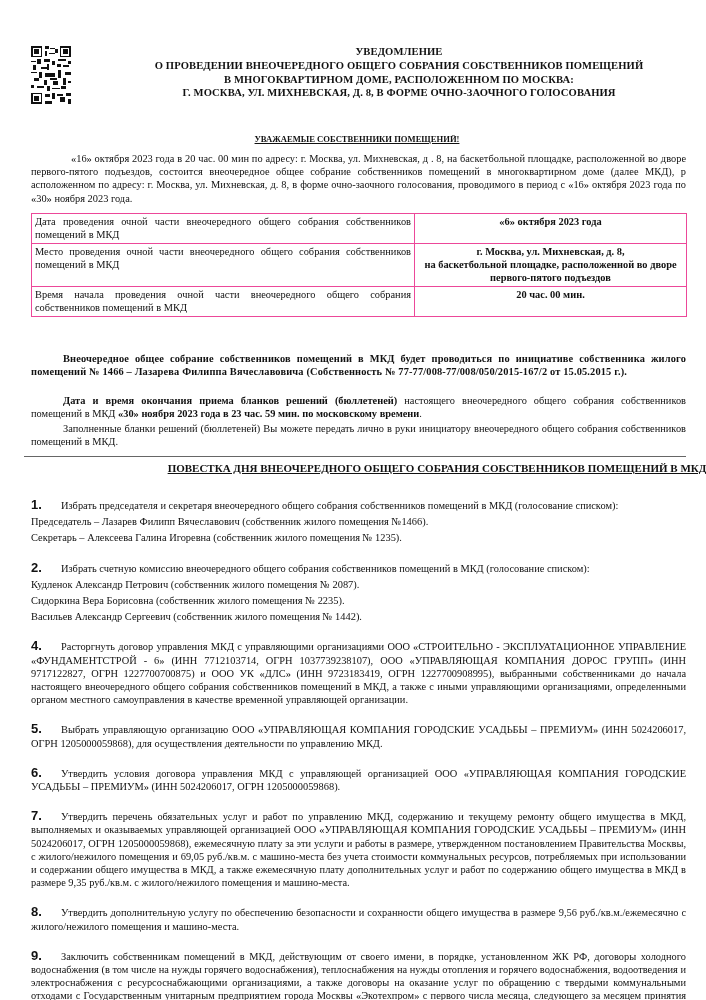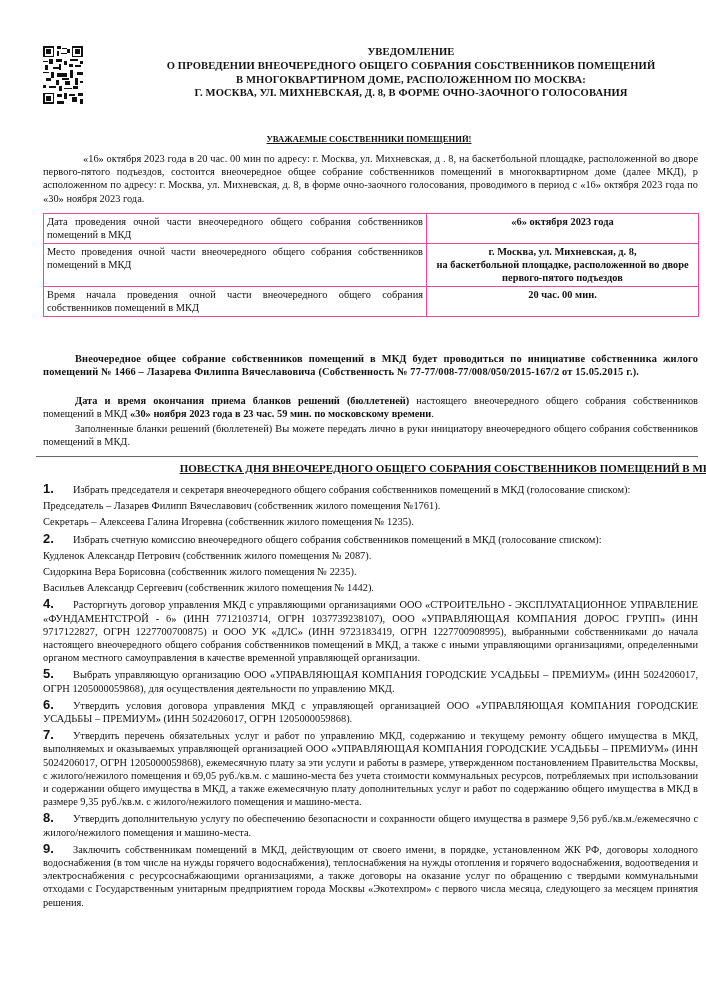--- a/index.html
+++ b/index.html
@@ -1,21 +1,21 @@
 <!DOCTYPE html>
 <html><head>
 <meta charset="utf-8">
 <style>
   html, body { margin: 0; padding: 0; background: #ffffff; }
   body {
     width: 706px; height: 1000px; overflow: hidden; position: relative;
     font-family: "Liberation Serif", "DejaVu Serif", serif;
     color: #111; font-size: 10.4px; line-height: 13.2px;
   }
-  .page { position: absolute; left: 16px; top: 0; width: 656px; height: 1000px; }
+  .page { position: absolute; left: 4px; top: 0; width: 656px; height: 1000px; }
   .qr { position: absolute; left: 27px; top: 46px; width: 40px; height: 58px; }
   .title {
     position: absolute; left: 100px; top: 45px; width: 590px;
     text-align: center; font-weight: bold; font-size: 10.6px; line-height: 13.8px;
     letter-spacing: 0.1px;
   }
   .greeting {
     position: absolute; left: 0; top: 133px; width: 706px; text-align: center;
     font-weight: bold; font-size: 8.6px; text-decoration: underline;
   }
@@ -35,21 +35,21 @@
   .para { position: absolute; left: 27px; width: 655px; text-align: justify; }
   .p1 { top: 352px; font-weight: bold; text-indent: 32px; letter-spacing: 0.15px; }
   .p2 { top: 394px; text-indent: 32px; }
   .p3 { top: 422px; text-indent: 32px; }
   .rule { position: absolute; left: 20px; top: 456px; width: 662px; height: 1px; background: #666; }
   .agenda-title {
     position: absolute; left: 0; top: 462px; width: 706px; text-align: right;
     font-weight: bold; font-size: 11px; text-decoration: underline;
   }
   .agenda { position: absolute; left: 27px; top: 482px; width: 655px; }
-  .item { text-align: justify; margin-bottom: 3px; }
+  .item { text-align: justify; margin-bottom: 3px; margin-top: 16px; }
   .num { font-weight: bold; font-size: 13px; display: inline-block; width: 30px; font-family: "Liberation Sans", sans-serif; }
   .line { display: block; margin-bottom: 3px; }
   b { font-weight: bold; }
 </style>
 </head>
 <body>
 
 <div class="page">
 
   <svg class="qr" viewBox="0 0 25 36" shape-rendering="crispEdges">
@@ -144,21 +144,21 @@
   <div class="para p3">Заполненные бланки решений (бюллетеней) Вы можете передать лично в  руки инициатору внеочередного общего собрания собственников помещений в МКД.</div>
 
   <div class="rule"></div>
 
   <div class="agenda-title">ПОВЕСТКА ДНЯ ВНЕОЧЕРЕДНОГО ОБЩЕГО СОБРАНИЯ СОБСТВЕННИКОВ ПОМЕЩЕНИЙ В МКД:</div>
 
   <div class="agenda">
     <div class="item">
       <span class="num">1.</span><span>Избрать председателя и секретаря внеочередного общего собрания собственников помещений в МКД (голосование списком):</span>
     </div>
-    <span class="line">Председатель – Лазарев Филипп Вячеславович (собственник жилого помещения №1761).</span>
+    <span class="line">Председатель – Лазарев Филипп Вячеславович (собственник жилого помещения №1466).</span>
     <span class="line">Секретарь – Алексеева Галина Игоревна (собственник жилого помещения № 1235).</span>
 
     <div class="item">
       <span class="num">2.</span><span>Избрать счетную комиссию внеочередного общего собрания собственников помещений в МКД (голосование списком):</span>
     </div>
     <span class="line">Кудленок Александр Петрович (собственник жилого помещения № 2087).</span>
     <span class="line">Сидоркина Вера Борисовна (собственник жилого помещения № 2235).</span>
     <span class="line">Васильев Александр Сергеевич (собственник жилого помещения № 1442).</span>
 
     <div class="item">

